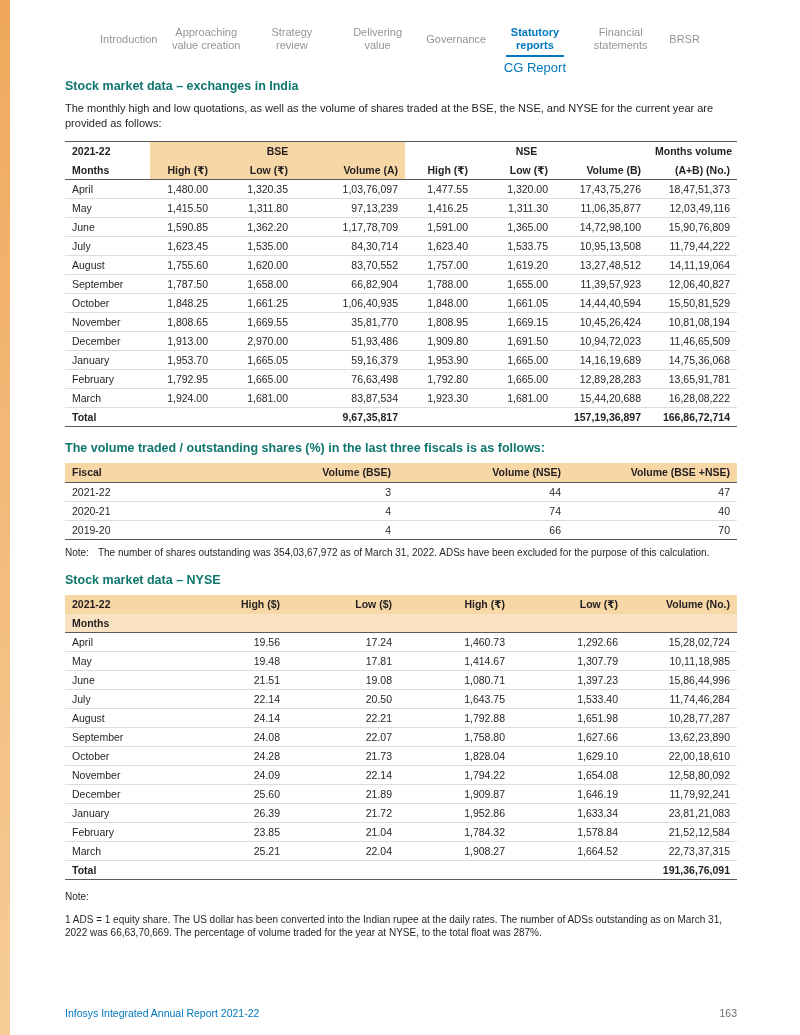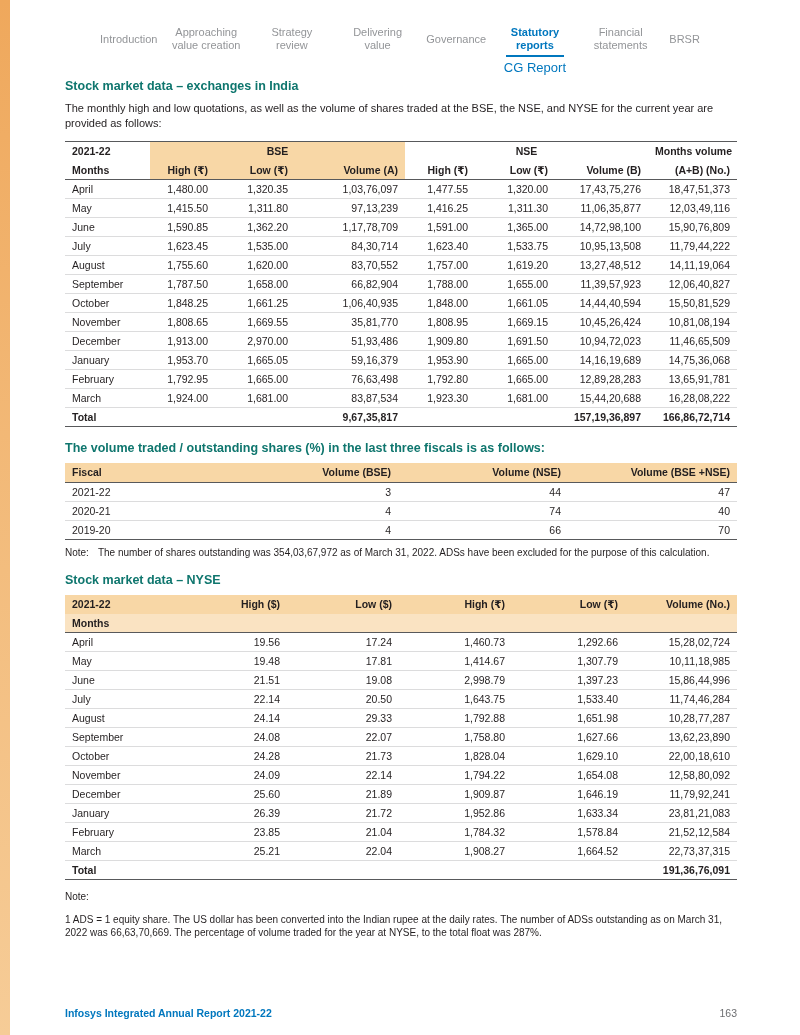--- a/index.html
+++ b/index.html
@@ -56,21 +56,21 @@
   .note .note-label { font-weight:normal; }
   .note1 .note-text { margin-left:9px; }
   .note2 { margin-top:10px; }
   .note2 .note-body { display:block; margin-top:10px; }
 
   
   .footer {
     position:absolute; left:65px; right:63px; bottom:16px;
     display:flex; justify-content:space-between; align-items:baseline; font-size:10.5px;
   }
-  .footer .footer-title { color:#0077be;font-weight:bold; }
+  .footer .footer-title { color:#0077be; }
   .footer .footer-page { color:#6d6e71; }
 </style>
 </head>
 <body>
 
 <div class="page">
   <div class="side-stripe"></div>
 
   <header class="topnav">
     <nav class="nav-row">
@@ -338,36 +338,36 @@
           <td class="right">19.48</td>
           <td class="right">17.81</td>
           <td class="right">1,414.67</td>
           <td class="right">1,307.79</td>
           <td class="right">10,11,18,985</td>
         </tr>
           <tr>
           <td class="left">June</td>
           <td class="right">21.51</td>
           <td class="right">19.08</td>
-          <td class="right">2,998.79</td>
+          <td class="right">1,080.71</td>
           <td class="right">1,397.23</td>
           <td class="right">15,86,44,996</td>
         </tr>
           <tr>
           <td class="left">July</td>
           <td class="right">22.14</td>
           <td class="right">20.50</td>
           <td class="right">1,643.75</td>
           <td class="right">1,533.40</td>
           <td class="right">11,74,46,284</td>
         </tr>
           <tr>
           <td class="left">August</td>
           <td class="right">24.14</td>
-          <td class="right">29.33</td>
+          <td class="right">22.21</td>
           <td class="right">1,792.88</td>
           <td class="right">1,651.98</td>
           <td class="right">10,28,77,287</td>
         </tr>
           <tr>
           <td class="left">September</td>
           <td class="right">24.08</td>
           <td class="right">22.07</td>
           <td class="right">1,758.80</td>
           <td class="right">1,627.66</td>

